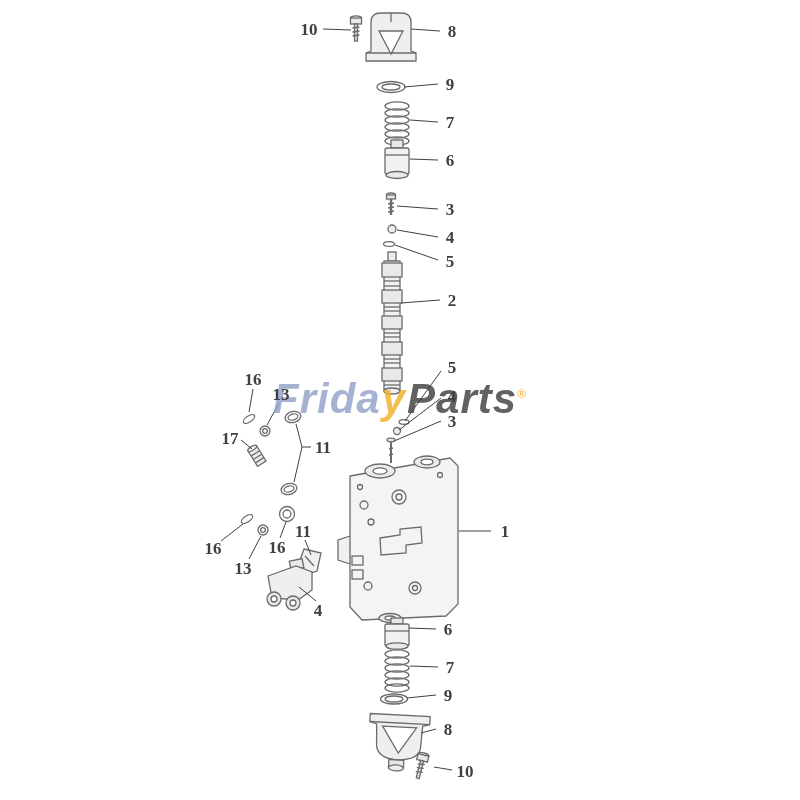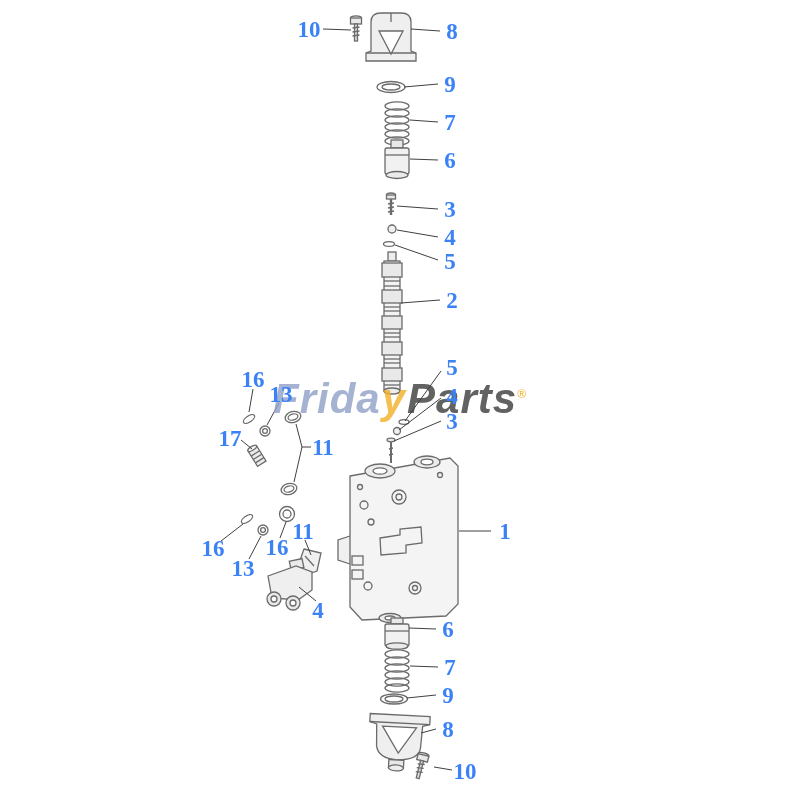--- a/index.html
+++ b/index.html
@@ -25,23 +25,23 @@
     z-index:2;
     user-select:none;
   }
   .wm-a{color:#93a2c7;font-style:italic;}
   .wm-y{color:#f2b02c;padding:0 1px;}
   .wm-b{color:#404040;}
   .wm-reg{color:#f2b02c;font-size:12px;vertical-align:super;font-style:normal;}
   .callout{
     position:absolute;
     transform:translate(-50%,-50%);
-    color:#3b82f6;
+    color:#404040;
     font-weight:bold;
-    font-size:23px;
+    font-size:17px;
     z-index:3;
     line-height:1;
     user-select:none;
   }
 </style>
 </head>
 <body>
 
 <div class="stage">
 

